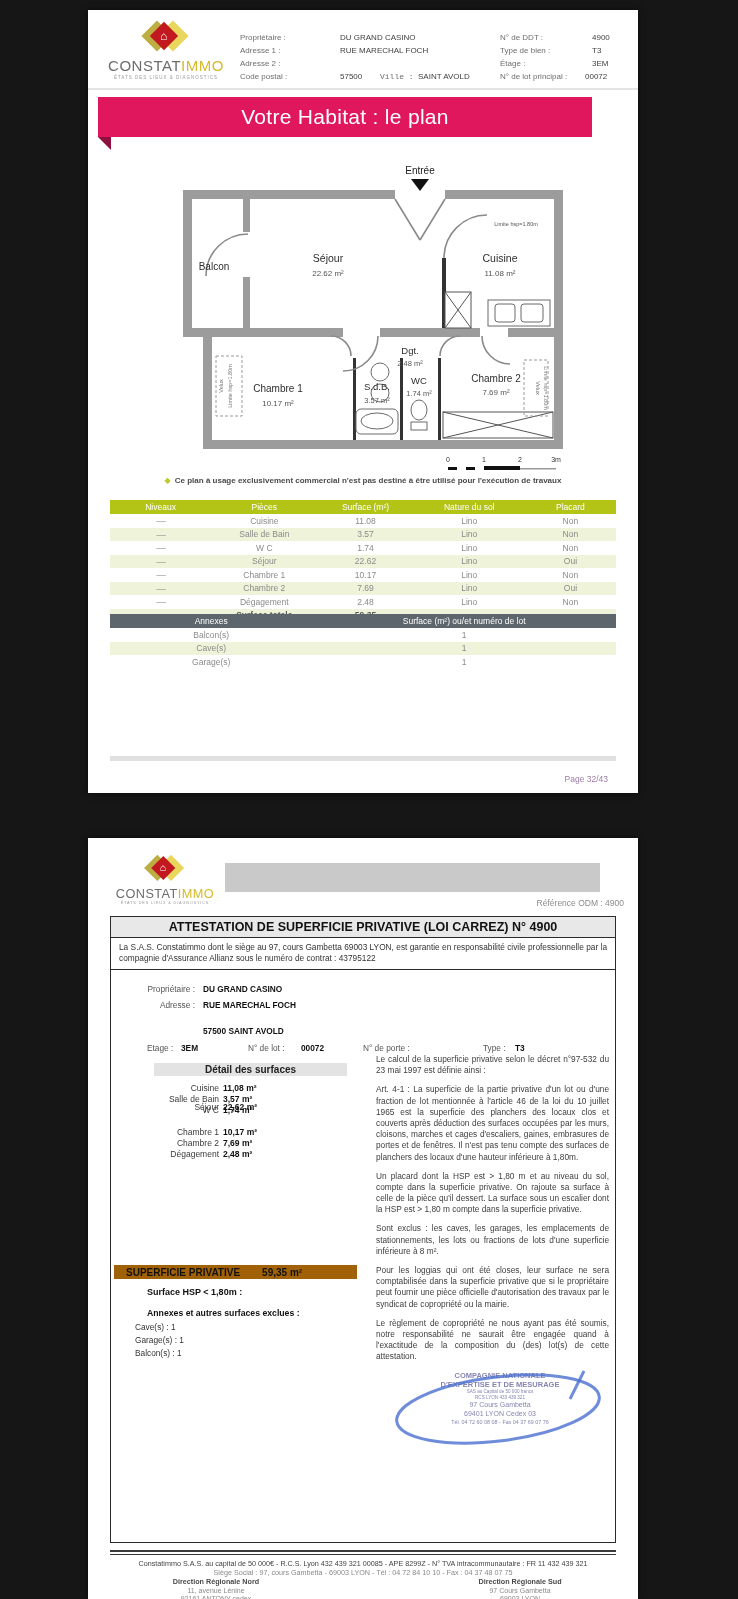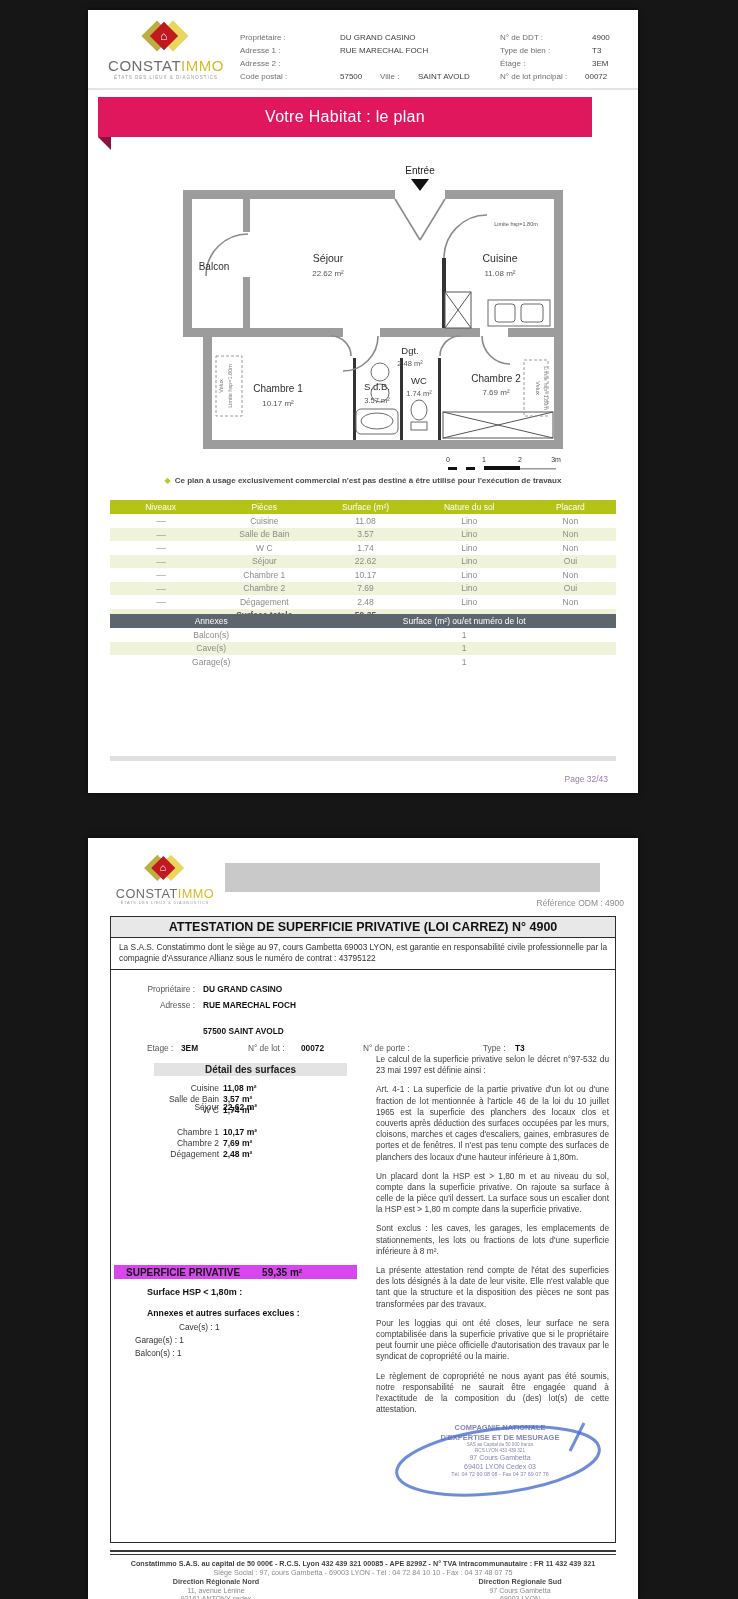--- a/index.html
+++ b/index.html
@@ -24,21 +24,21 @@
   .p2 .logo{transform:scale(.85);transform-origin:top left;}
 
   
   .hline{position:absolute;font-size:8px;line-height:1;}
   .hlab{color:#6e6e6e;} .hval{color:#3f3f3f;}
   .hdr-divider{position:absolute;left:0;top:78px;width:550px;height:2px;background:#e4e4e4;}
 
   
   .banner{position:absolute;left:10px;top:87px;width:494px;height:40px;background:#e0175c;
           display:flex;align-items:center;justify-content:center;}
-  .banner span{color:#fff;font-size:16px;letter-spacing:.3px;}
+  .banner span{color:#fff;font-size:21px;letter-spacing:.3px;}
   .banner-fold{position:absolute;left:10px;top:127px;width:0;height:0;
                border-top:13px solid #8e1040;border-left:13px solid transparent;}
 
   
   .plan-wrap{position:absolute;left:60px;top:150px;width:430px;height:320px;}
   .plan-note{position:absolute;left:0;top:466px;width:550px;text-align:center;font-size:8px;color:#4a4a4a;font-weight:bold;}
   .plan-note .dia{color:#bdc932;font-size:8px;margin-right:4px;}
 
   
   .tbl{position:absolute;left:22px;width:506px;font-size:8.5px;}
@@ -60,38 +60,38 @@
   .doc-title{height:21px;background:#e8e8e8;border-bottom:1.5px solid #2b2b2b;display:flex;align-items:center;justify-content:center;
              font-size:12.5px;font-weight:bold;color:#111;}
   .doc-intro{padding:4px 8px 5px 8px;font-size:8.3px;color:#333;text-align:justify;line-height:1.35;border-bottom:1.5px solid #2b2b2b;}
   .abs{position:absolute;font-size:8.3px;line-height:1;}
   .lab{color:#555;} .bval{color:#111;font-weight:bold;}
   .detail-band{position:absolute;left:43px;top:146px;width:193px;height:13px;background:#e3e3e3;
                display:flex;align-items:center;justify-content:center;font-size:10px;font-weight:bold;color:#222;}
   .srow{position:absolute;left:0;width:240px;height:11px;font-size:8.5px;}
   .srow .sn{display:inline-block;width:108px;text-align:right;color:#3a3a3a;}
   .srow .sv{display:inline-block;margin-left:4px;font-weight:bold;color:#111;}
-  .sup-band{position:absolute;left:3px;top:348px;width:243px;height:14px;background:#d946ef;display:flex;align-items:center;}
+  .sup-band{position:absolute;left:3px;top:348px;width:243px;height:14px;background:#a16207;display:flex;align-items:center;}
   .sup-band .sl{font-size:10px;font-weight:bold;color:#111;margin-left:12px;}
   .sup-band .svv{font-size:10px;font-weight:bold;color:#111;margin-left:22px;}
   .rightcol{position:absolute;left:265px;top:137px;width:233px;}
   .rightcol p{margin:0 0 8px 0;font-size:8.3px;line-height:1.35;color:#3d3d3d;text-align:justify;}
   .stamp{position:relative;width:212px;margin:2px 0 0 18px;text-align:center;color:#8585b2;}
   .stamp .s1{font-size:7.5px;font-weight:bold;line-height:1.25;}
   .stamp .s2{font-size:4.6px;line-height:1.3;}
   .stamp .s3{font-size:7px;line-height:1.25;}
   .stamp .s4{font-size:5.4px;line-height:1.3;}
   .stamp svg{position:absolute;left:-6px;top:-8px;pointer-events:none;}
   .date-row{position:absolute;left:0;right:0;bottom:0;height:25px;border-top:1.5px solid #2b2b2b;
             display:flex;align-items:center;padding-left:20px;font-size:9px;color:#555;}
   .date-row b{color:#111;margin-left:6px;font-size:9.5px;}
 
   
   .dbl-rule{position:absolute;left:22px;top:712px;width:506px;height:5px;border-top:2px solid #3a3a3a;border-bottom:1.5px solid #3a3a3a;}
-  .f1{position:absolute;left:0;top:721px;width:550px;text-align:center;font-size:7.2px;font-weight:bold;color:#3f3f3f;}
+  .f1{position:absolute;left:0;top:721px;width:550px;text-align:center;font-size:7.2px;font-weight:normal;color:#3f3f3f;}
   .f2{position:absolute;left:0;top:730px;width:550px;text-align:center;font-size:7.2px;color:#8a8a8a;}
   .fcol{position:absolute;top:740px;width:180px;text-align:center;}
   .fcol .ft{font-size:7.2px;font-weight:bold;color:#4a4a4a;line-height:1.2;}
   .fcol .fl{font-size:7px;color:#8a8a8a;line-height:1.25;}
   .fcol.nord{left:38px;} .fcol.sud{left:342px;}
 </style>
 </head>
 <body>
 
 <div class="stage">
@@ -111,21 +111,21 @@
     </div>
 
     <span class="hline hlab" style="left:152px;top:24px;">Propriétaire :</span>
     <span class="hline hval" style="left:252px;top:24px;">DU GRAND CASINO</span>
     <span class="hline hlab" style="left:152px;top:37px;">Adresse 1 :</span>
     <span class="hline hval" style="left:252px;top:37px;">RUE MARECHAL FOCH</span>
     <span class="hline hlab" style="left:152px;top:50px;">Adresse 2 :</span>
     <span class="hline hval" style="left:252px;top:50px;"></span>
     <span class="hline hlab" style="left:152px;top:63px;">Code postal :</span>
     <span class="hline hval" style="left:252px;top:63px;">57500</span>
-    <span class="hline hlab" style="left:292px;top:63px;">Ville :</span>
+    <span class="hline hlab" style="left:292px;top:63px;font-family:Liberation Mono, monospace;">Ville :</span>
     <span class="hline hval" style="left:330px;top:63px;">SAINT AVOLD</span>
 
     <span class="hline hlab" style="left:412px;top:24px;">N° de DDT :</span>
     <span class="hline hval" style="left:504px;top:24px;">4900</span>
     <span class="hline hlab" style="left:412px;top:37px;">Type de bien :</span>
     <span class="hline hval" style="left:504px;top:37px;">T3</span>
     <span class="hline hlab" style="left:412px;top:50px;">Étage :</span>
     <span class="hline hval" style="left:504px;top:50px;">3EM</span>
     <span class="hline hlab" style="left:412px;top:63px;">N° de lot principal :</span>
     <span class="hline hval" style="left:497px;top:63px;">00072</span>
@@ -372,30 +372,29 @@
       <div class="srow" style="top:210px;"><span class="sn">Chambre 1</span><span class="sv">10,17 m²</span></div>
       <div class="srow" style="top:221px;"><span class="sn">Chambre 2</span><span class="sv">7,69 m²</span></div>
       <div class="srow" style="top:232px;"><span class="sn">Dégagement</span><span class="sv">2,48 m²</span></div>
 
       <div class="sup-band">
         <span class="sl">SUPERFICIE PRIVATIVE</span>
         <span class="svv">59,35 m²</span>
       </div>
       <span class="abs" style="left:36px;top:371px;font-weight:bold;font-size:9px;color:#111;">Surface HSP &lt; 1,80m :</span>
       <span class="abs" style="left:36px;top:392px;font-weight:bold;font-size:8.7px;color:#111;">Annexes et autres surfaces exclues :</span>
-      <span class="abs" style="left:24px;top:406px;color:#333;margin-left:44px;">Cave(s) : 1</span>
+      <span class="abs" style="left:24px;top:406px;color:#333;">Cave(s) : 1</span>
       <span class="abs" style="left:24px;top:419px;color:#333;">Garage(s) : 1</span>
       <span class="abs" style="left:24px;top:432px;color:#333;">Balcon(s) : 1</span>
 
       <div class="rightcol">
         <p>Le calcul de la superficie privative selon le décret n°97-532 du 23 mai 1997 est définie ainsi :</p>
         <p>Art. 4-1 : La superficie de la partie privative d'un lot ou d'une fraction de lot mentionnée à l'article 46 de la loi du 10 juillet 1965 est la superficie des planchers des locaux clos et couverts après déduction des surfaces occupées par les murs, cloisons, marches et cages d'escaliers, gaines, embrasures de portes et de fenêtres. Il n'est pas tenu compte des surfaces de planchers des locaux d'une hauteur inférieure à 1,80m.</p>
         <p>Un placard dont la HSP est &gt; 1,80 m et au niveau du sol, compte dans la superficie privative. On rajoute sa surface à celle de la pièce qu'il dessert. La surface sous un escalier dont la HSP est &gt; 1,80 m compte dans la superficie privative.</p>
         <p>Sont exclus : les caves, les garages, les emplacements de stationnements, les lots ou fractions de lots d'une superficie inférieure à 8 m².</p>
-        <p>La présente attestation rend compte de l'état des superficies des lots désignés à la date de leur visite. Elle n'est valable que tant que la structure et la disposition des pièces ne sont pas transformées par des travaux.</p>
         <p>Pour les loggias qui ont été closes, leur surface ne sera comptabilisée dans la superficie privative que si le propriétaire peut fournir une pièce officielle d'autorisation des travaux par le syndicat de copropriété ou la mairie.</p>
         <p>Le règlement de copropriété ne nous ayant pas été soumis, notre responsabilité ne saurait être engagée quand à l'exactitude de la composition du (des) lot(s) de cette attestation.</p>
 
         <div class="stamp">
           <div class="s1">COMPAGNIE NATIONALE</div>
           <div class="s1">D'EXPERTISE ET DE MESURAGE</div>
           <div class="s2">SAS au Capital de 50 000 francs</div>
           <div class="s2">RCS LYON 433 439 321</div>
           <div class="s3">97 Cours Gambetta</div>
           <div class="s3">69401 LYON Cedex 03</div>

